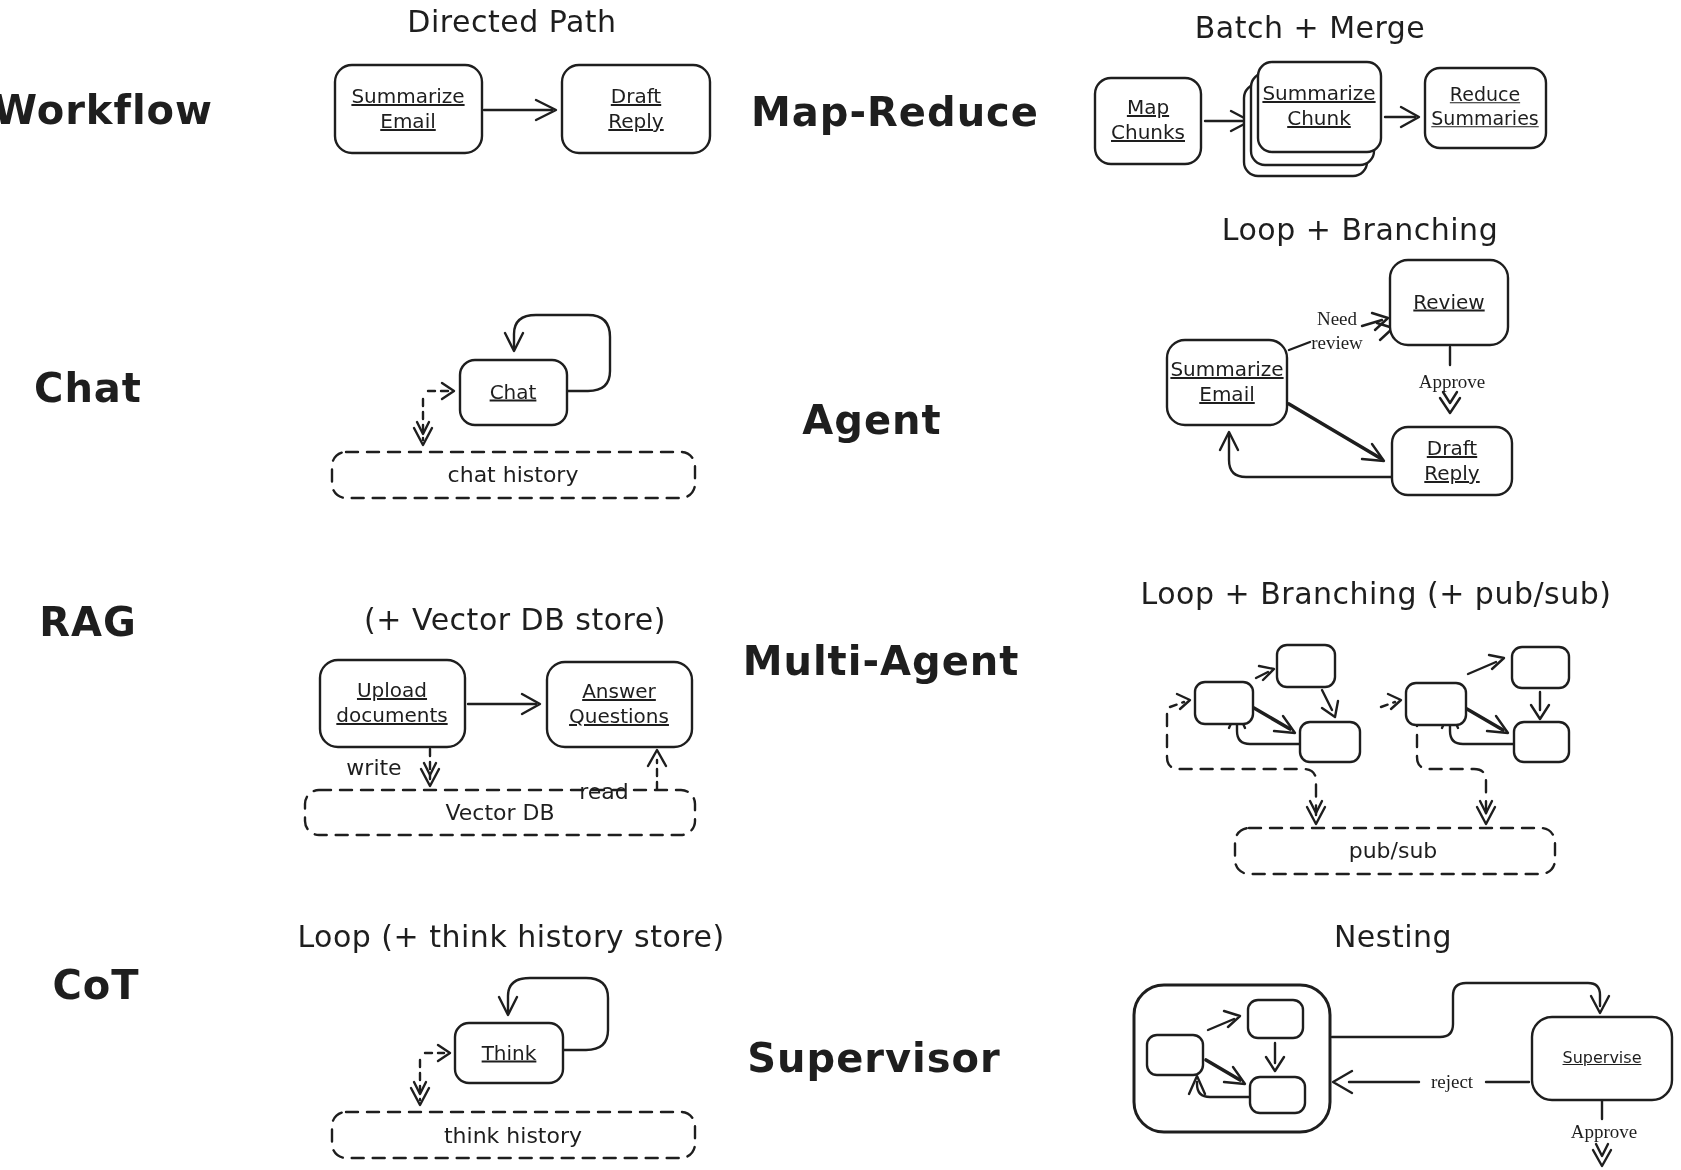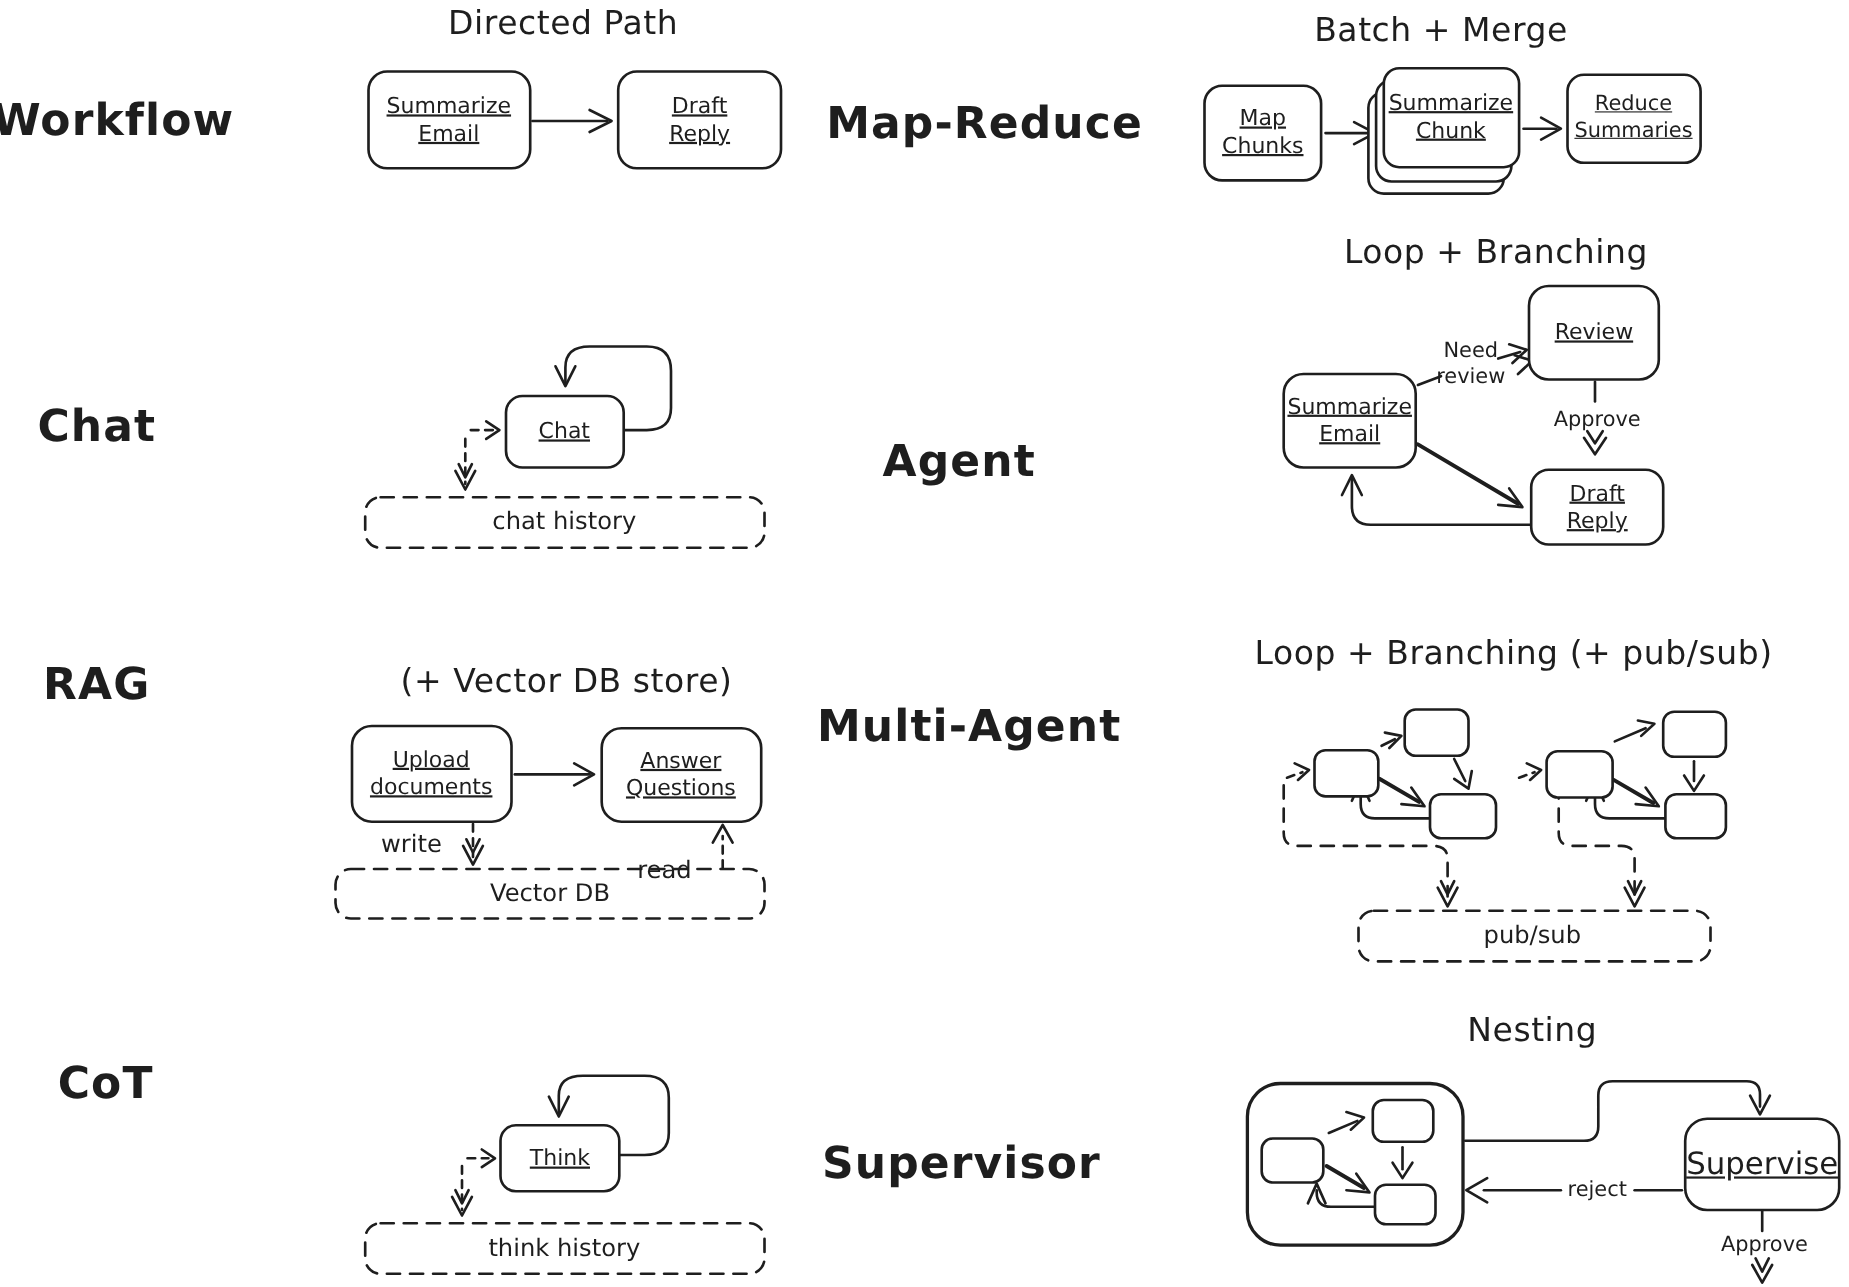--- a/index.html
+++ b/index.html
@@ -10,21 +10,21 @@
   .thick{stroke-width:3.6;}
   .sw3{stroke-width:3;}
   .dash{stroke-dasharray:12 9;}
   .dash2{stroke-dasharray:7 6;}
   .node{fill:#ffffff;}
   .txt{position:absolute;transform:translate(-50%,-50%);white-space:pre-line;text-align:center;
        line-height:1.25;color:#1e1e1e;}
   .sec-label{font-size:40px;font-weight:600;letter-spacing:1px;white-space:nowrap;}
   .pat-title{font-size:30px;letter-spacing:.5px;white-space:nowrap;}
   .node-txt{font-size:20px;text-decoration:underline;}
-  .edge-txt{font-size:19px;}
+  .edge-txt{font-size:19px;font-family:Liberation Serif, serif;}
   .store-txt{font-size:22px;}
 </style>
 </head>
 <body>
 
 <div class="canvas">
 
 <svg width="1681" height="1170" viewBox="0 0 1681 1170">
 
   <g>
@@ -276,22 +276,23 @@
 Questions</div>
   <div class="txt store-txt" style="left:374px;top:768px;">write</div>
   <div class="txt store-txt" style="left:604px;top:768px;margin-top:24px;">read</div>
   <div class="txt store-txt" style="left:500px;top:813px;">Vector DB</div>
 
   <div class="txt sec-label" style="left:881px;top:661px;">Multi-Agent</div>
   <div class="txt pat-title" style="left:1376px;top:594px;">Loop + Branching (+ pub/sub)</div>
   <div class="txt store-txt" style="left:1393px;top:851px;">pub/sub</div>
 
   <div class="txt sec-label" style="left:96px;top:985px;">CoT</div>
+  <div class="txt pat-title" style="left:511px;top:937px;">Loop (+ think history store)</div>
   <div class="txt node-txt" style="left:509px;top:1053px;">Think</div>
   <div class="txt store-txt" style="left:513px;top:1136px;">think history</div>
 
   <div class="txt sec-label" style="left:874px;top:1058px;">Supervisor</div>
   <div class="txt pat-title" style="left:1393px;top:937px;">Nesting</div>
-  <div class="txt node-txt" style="left:1602px;top:1058px;font-size:28px;">Supervise</div>
+  <div class="txt node-txt" style="left:1602px;top:1058px;font-size:16px;">Supervise</div>
   <div class="txt edge-txt" style="left:1452px;top:1082px;">reject</div>
   <div class="txt edge-txt" style="left:1604px;top:1132px;">Approve</div>
 
 </div>
 
 </body></html>

